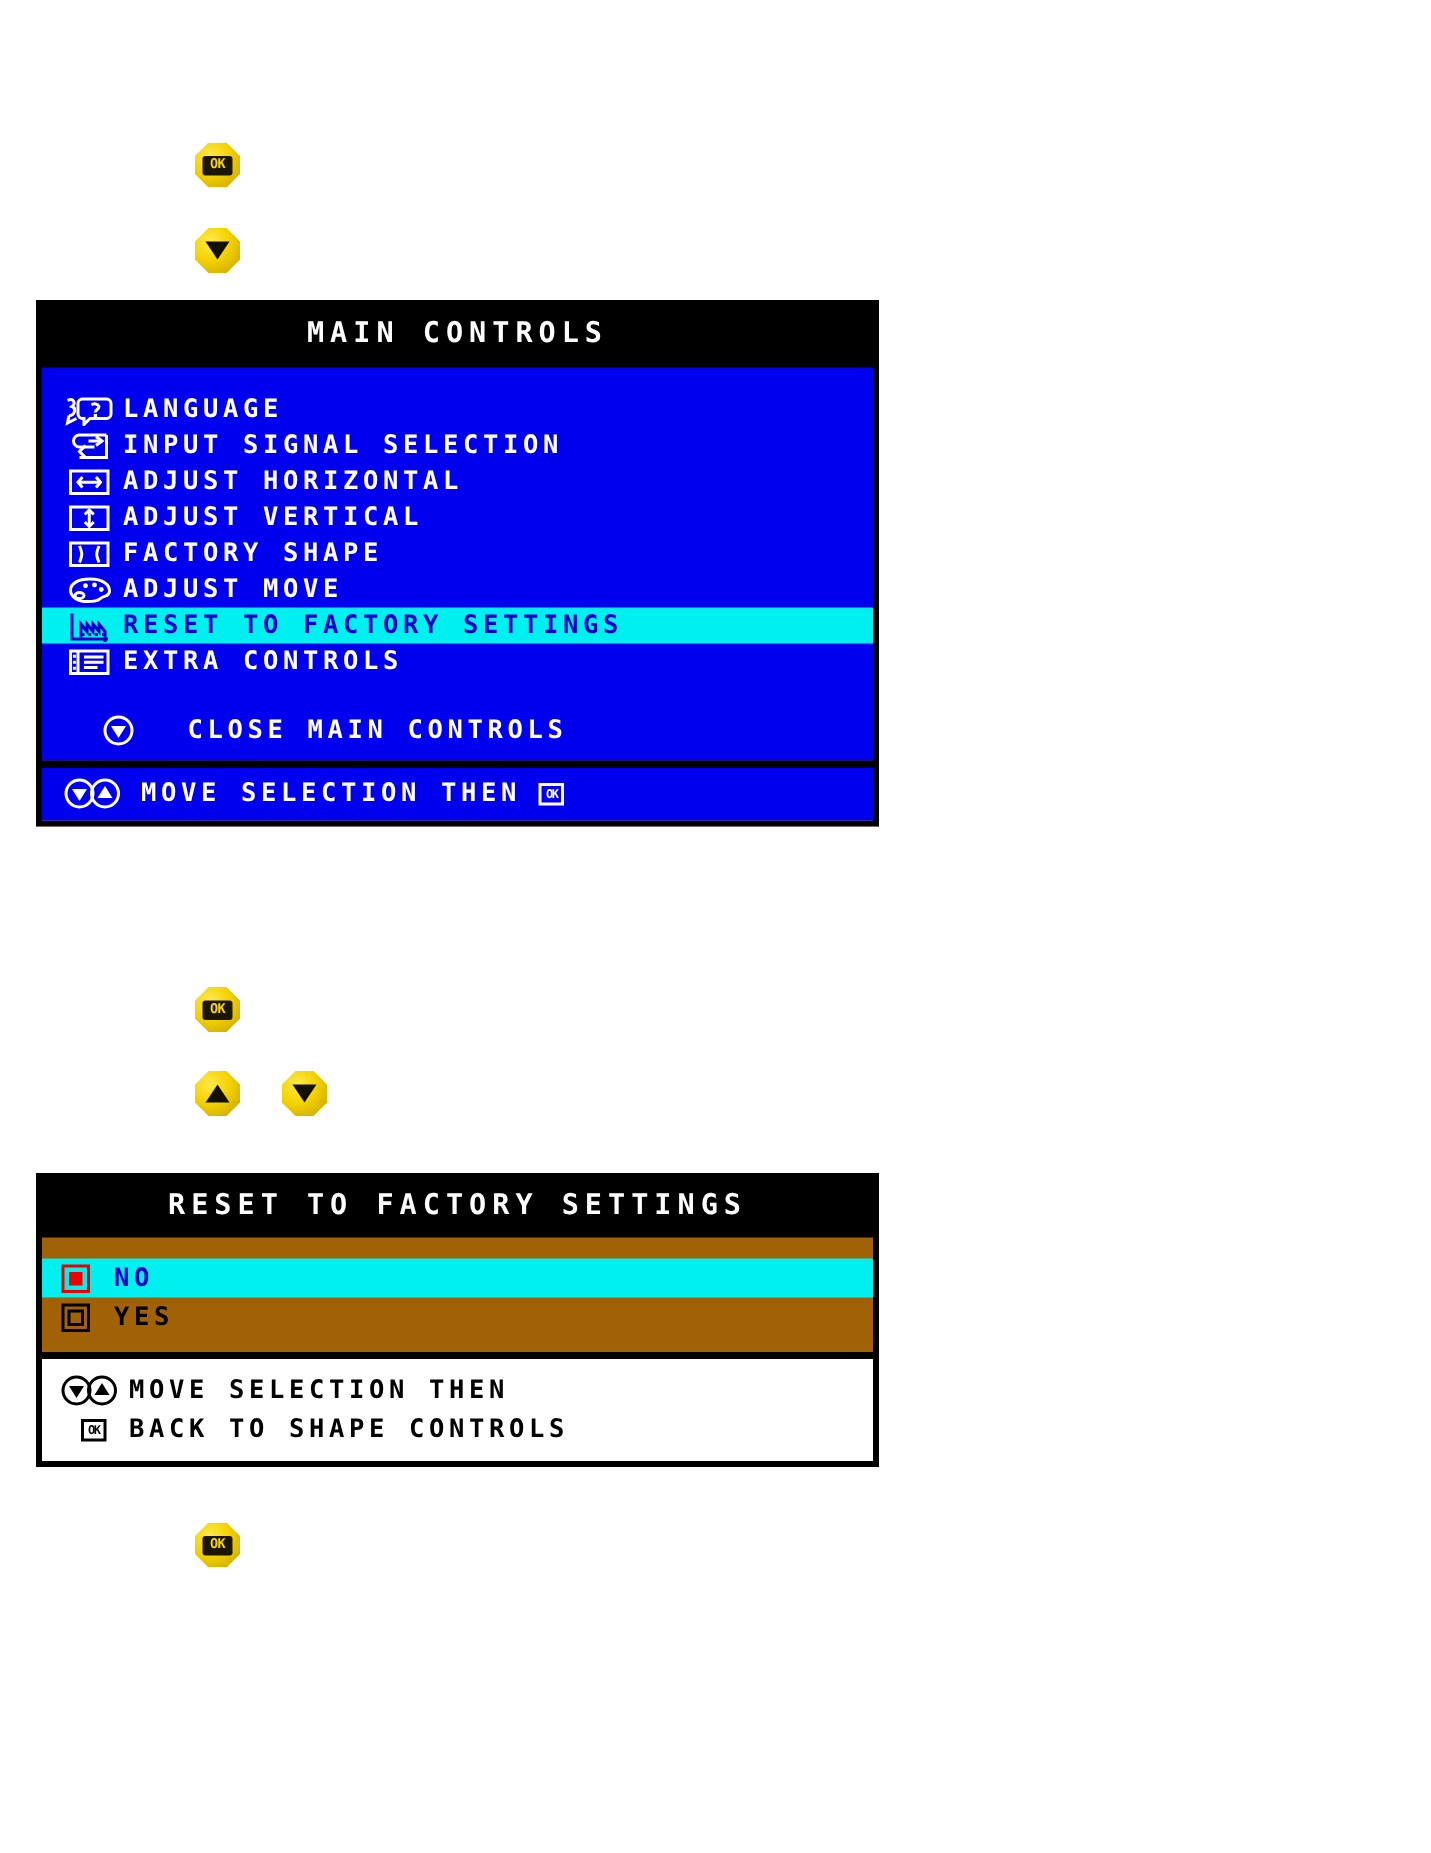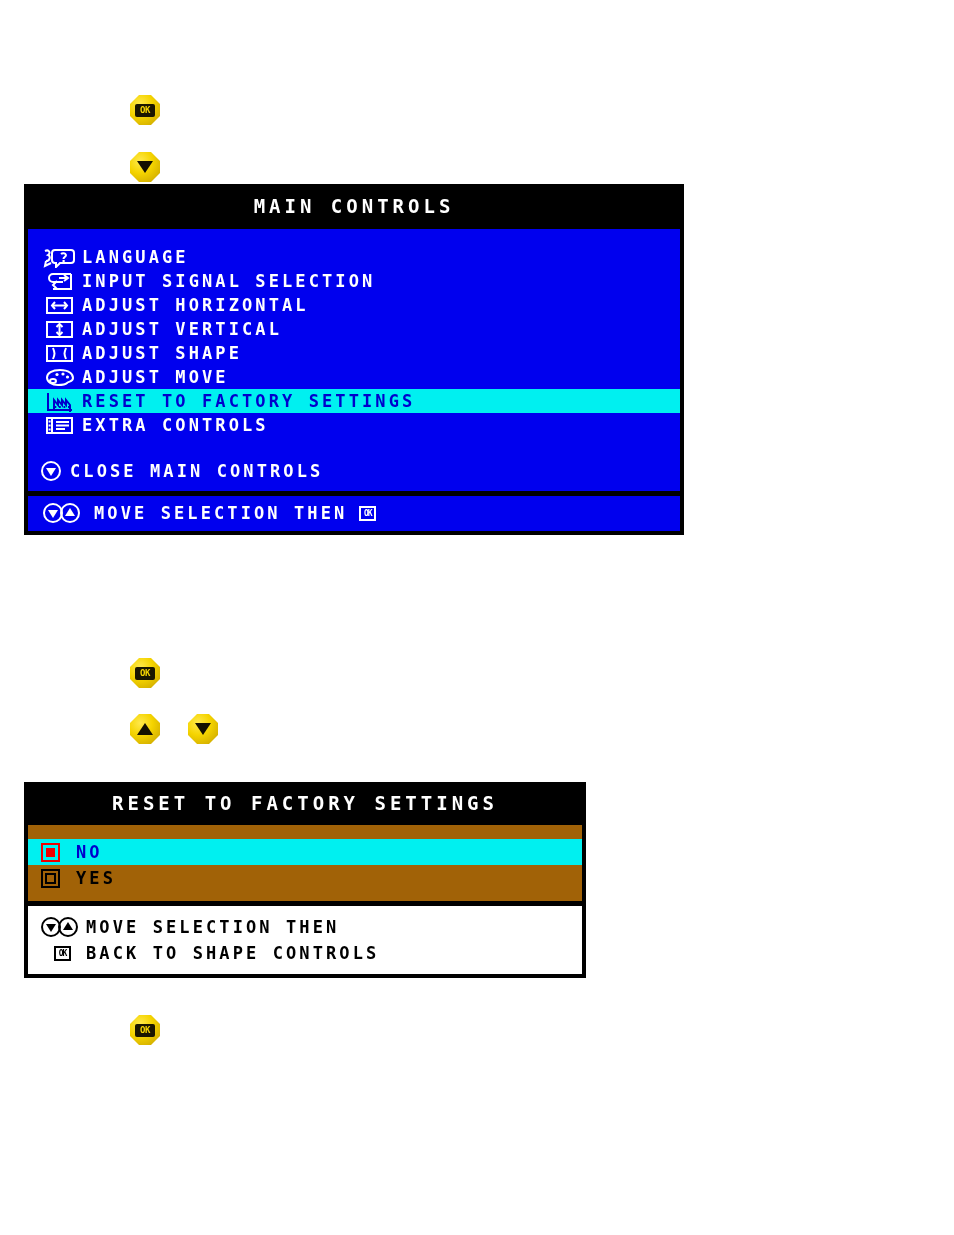--- a/index.html
+++ b/index.html
@@ -62,22 +62,22 @@
     width: 0; height: 0;
     border-left: 8px solid transparent;
     border-right: 8px solid transparent;
     border-bottom: 12px solid #141000;
   }
 
   
   #osd-main {
     position: absolute;
     left: 24px;
-    top: 184px;
-    width: 660px;
+    top: 200px;
+    width: 562px;
     border: 4px solid #000000;
     background: #fca5a5;
     box-sizing: border-box;
   }
   #osd-main .title-bar {
     background: #000000;
     color: #ffffff;
     text-align: center;
     font-size: 19px;
     letter-spacing: 4px;
@@ -305,21 +305,21 @@
     <div class="menu-row">
       <span class="ico">
         <svg width="34" height="21" viewBox="0 0 34 21">
           <g fill="none" stroke="#ffffff" stroke-width="2">
             <rect x="5" y="3" width="25" height="15"></rect>
             <path d="M11 5 C13 10 13 11 11 16"></path>
             <path d="M24 5 C22 10 22 11 24 16"></path>
           </g>
         </svg>
       </span>
-      <span class="lbl">ADJUST SHAPE</span>
+      <span class="lbl">FACTORY SHAPE</span>
     </div>
 
     <div class="menu-row">
       <span class="ico">
         <svg width="34" height="21" viewBox="0 0 34 21">
           <g fill="none" stroke="#ffffff" stroke-width="2">
             <path d="M18 3 C27 3 31 7 31 11 C31 15 27 14 25 16 C23 18 20 18 16 18 C10 18 5 15 5 10.5 C5 6 10 3 18 3 Z"></path>
             <ellipse cx="11" cy="14" rx="3" ry="2"></ellipse>
           </g>
           <circle cx="15" cy="7.5" r="1.6" fill="#ffffff"></circle>
@@ -361,21 +361,21 @@
             <rect x="6.6" y="9.5" width="2" height="2"></rect>
             <rect x="6.6" y="13.5" width="2" height="2"></rect>
           </g>
         </svg>
       </span>
       <span class="lbl">EXTRA CONTROLS</span>
     </div>
 
     <div class="menu-gap"></div>
 
-    <div class="menu-row" style="padding-left:12px;">
+    <div class="menu-row" style="padding-left:40px;gap:27px;">
       <span class="ico" style="width:30px;min-width:30px;">
         <svg width="24" height="22" viewBox="0 0 24 22">
           <circle cx="11" cy="11" r="9" fill="none" stroke="#ffffff" stroke-width="2"></circle>
           <path d="M6 8 h10 l-5 8 z" fill="#ffffff"></path>
         </svg>
       </span>
       <span class="lbl">CLOSE MAIN CONTROLS</span>
     </div>
 
   </div>

